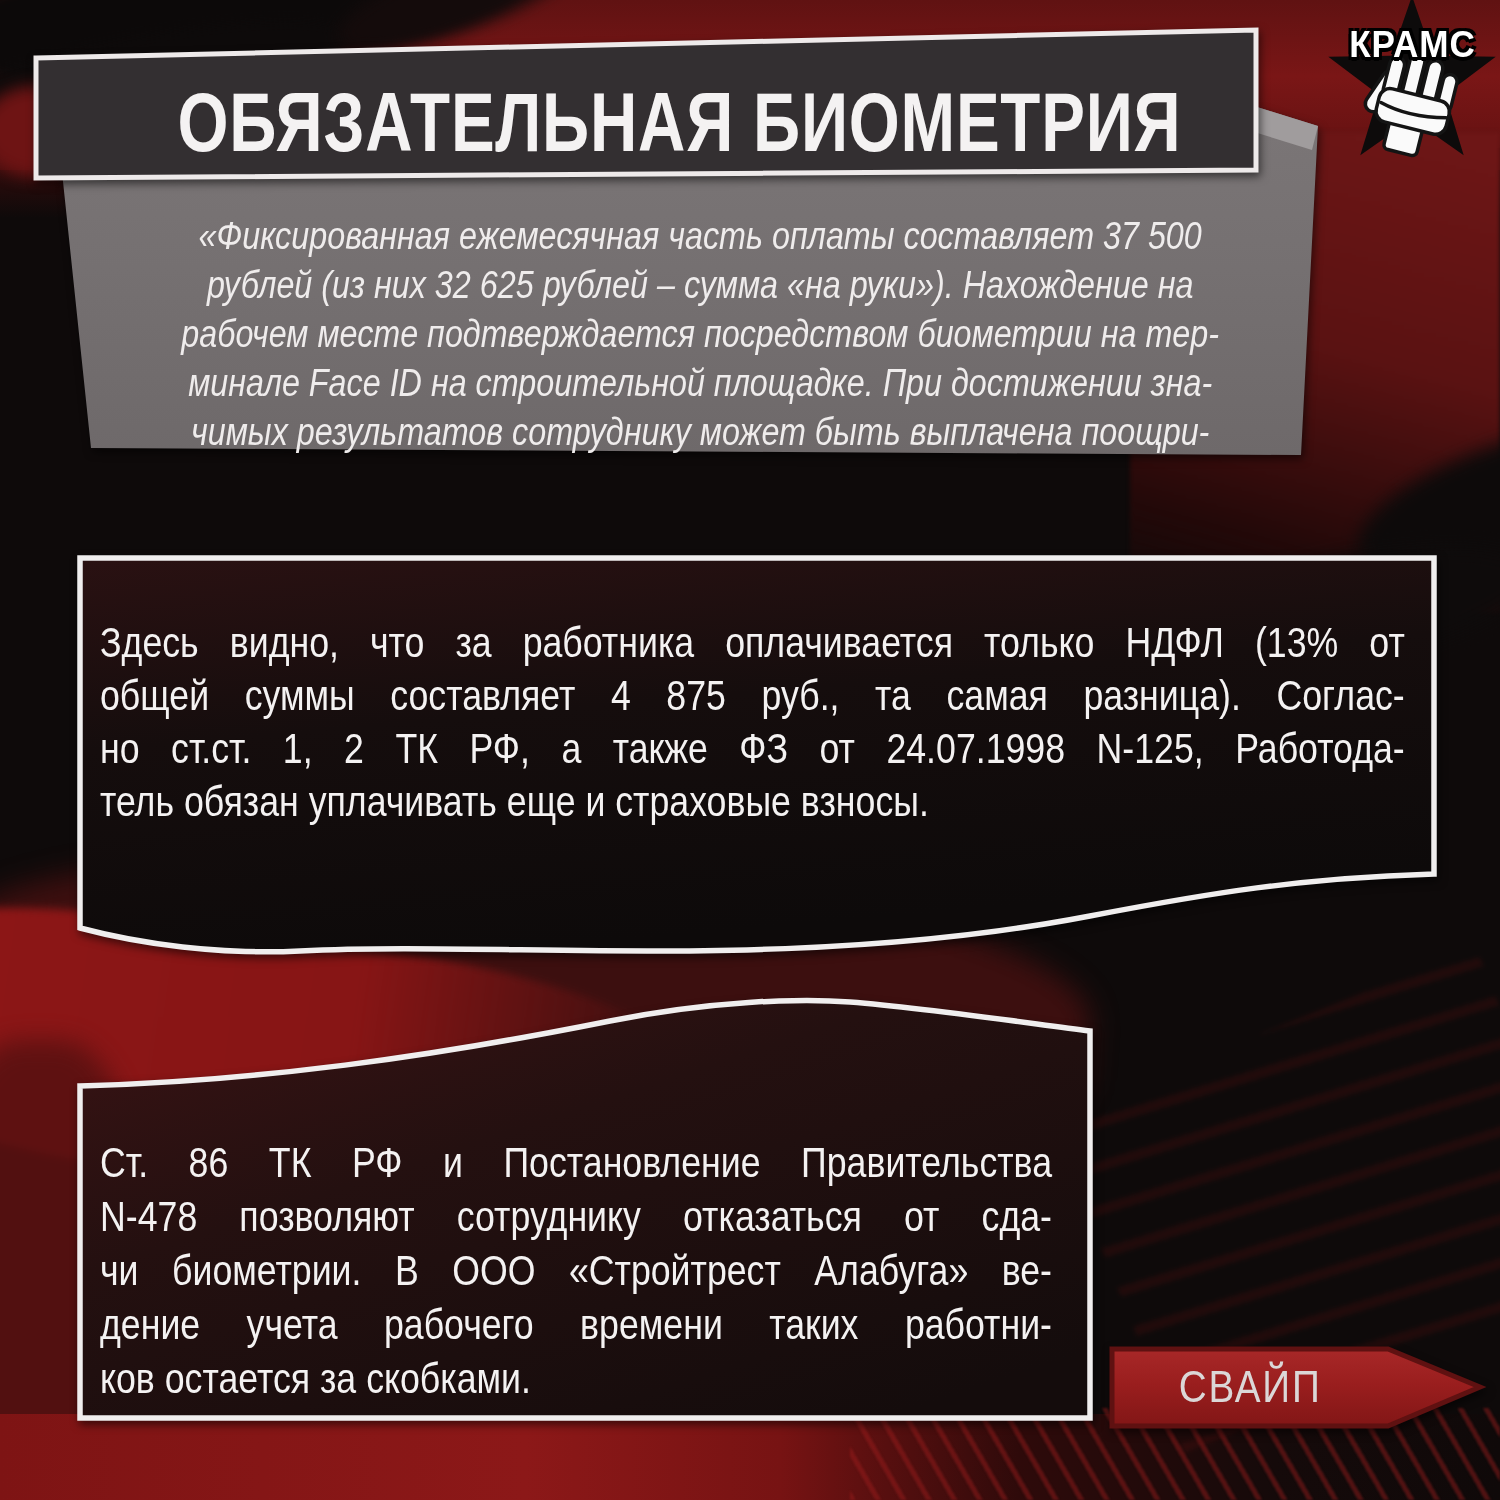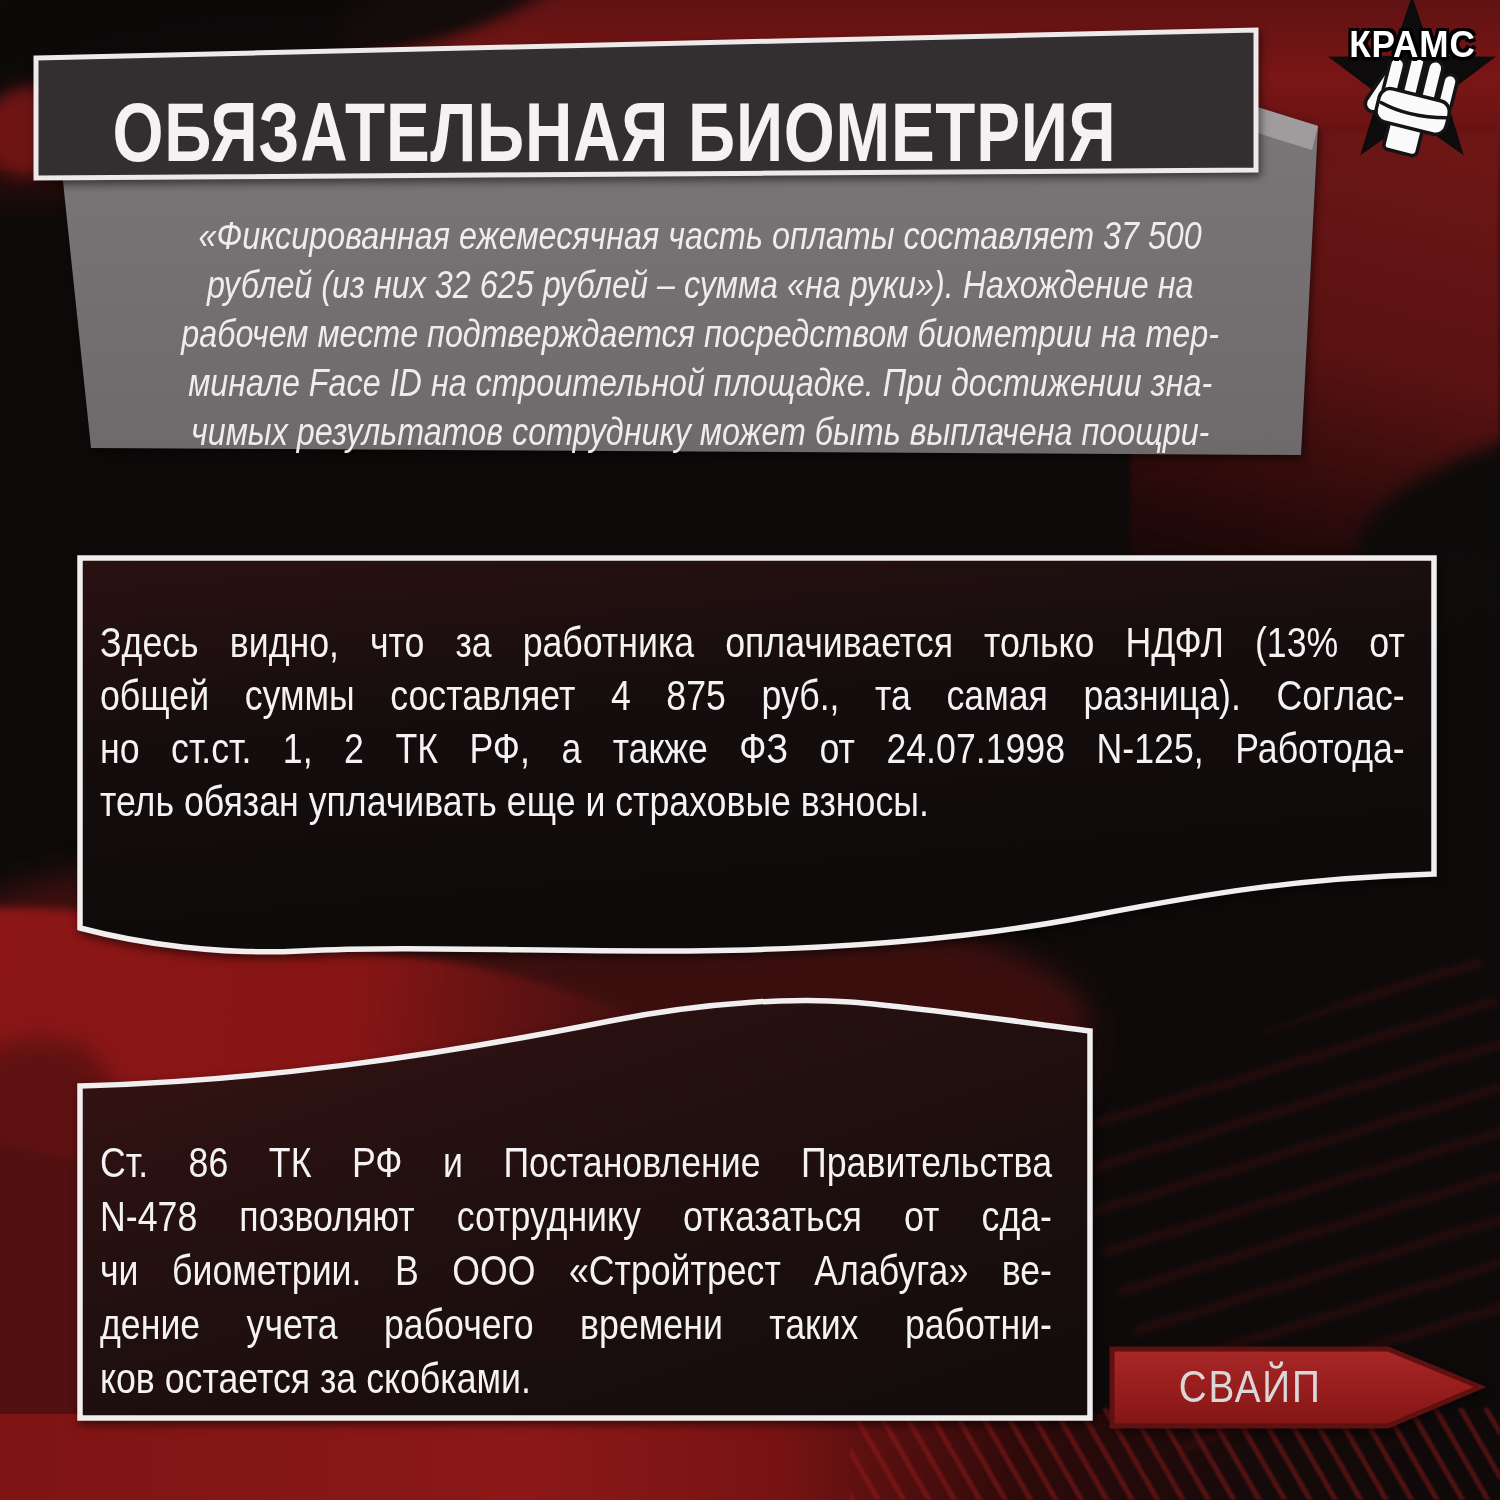--- a/index.html
+++ b/index.html
@@ -44,22 +44,22 @@
   .right-low-streaks{left:1100px;top:1020px;width:460px;height:360px;transform:rotate(-22deg);
     background:repeating-linear-gradient(5deg,rgba(100,17,17,.22) 0 10px,transparent 10px 42px);
     filter:blur(2px);}
   
   svg.shapes{position:absolute;inset:0;}
   .shadowed{filter:drop-shadow(2px 4px 4px rgba(0,0,0,.55));}
   .fw{fill:#fafafa;stroke:#141414;stroke-width:3.5;}
   .fl{fill:none;stroke:#141414;stroke-width:3.5;stroke-linecap:round;}
   
   .txt{position:absolute;color:#f2f0f0;}
-  .banner-title{left:36px;top:60px;width:1222px;height:144px;display:flex;
-    align-items:center;justify-content:flex-end;}
+  .banner-title{left:36px;top:50px;width:1222px;height:144px;display:flex;
+    align-items:center;justify-content:flex-start;}
   .banner-title span{font-size:84px;font-weight:bold;letter-spacing:1px;
     transform:scaleX(.78);white-space:nowrap;color:#f4f2f2;}
   .krams-label{left:1330px;top:24px;width:165px;text-align:center;font-size:37px;
     font-weight:bold;color:#fff;letter-spacing:1px;transform:scaleX(.95);transform-origin:50% 0;
     text-shadow:-3px -3px 0 #000,3px -3px 0 #000,-3px 3px 0 #000,3px 3px 0 #000,0 4px 0 #000;}
   .quote-text{left:95px;top:212px;width:1424px;transform:scaleX(.85);transform-origin:0 0;
     font-style:italic;font-size:38px;line-height:49px;color:#efecec;}
   .quote-text > div{text-align:center;white-space:nowrap;}
   .body-text{transform:scaleX(.85);transform-origin:0 0;font-size:42px;color:#f4f2f2;}
   .mid-text{left:100px;top:616px;width:1535px;line-height:53px;}

